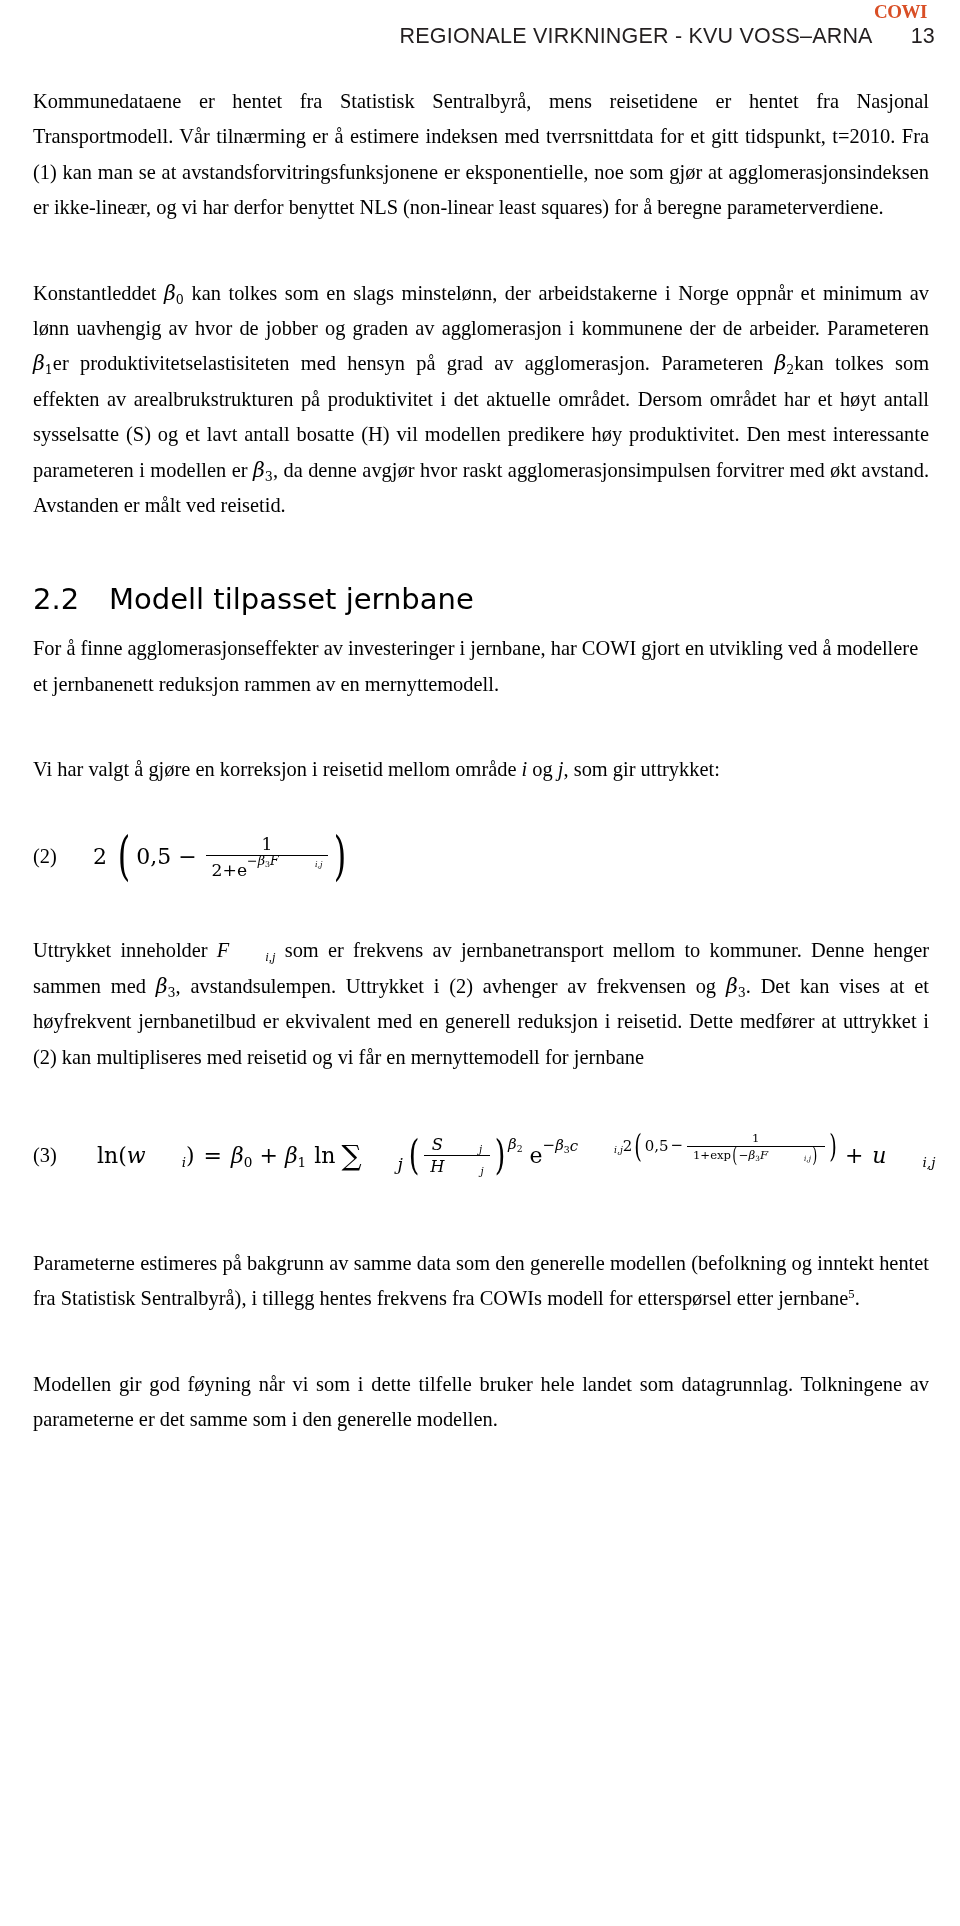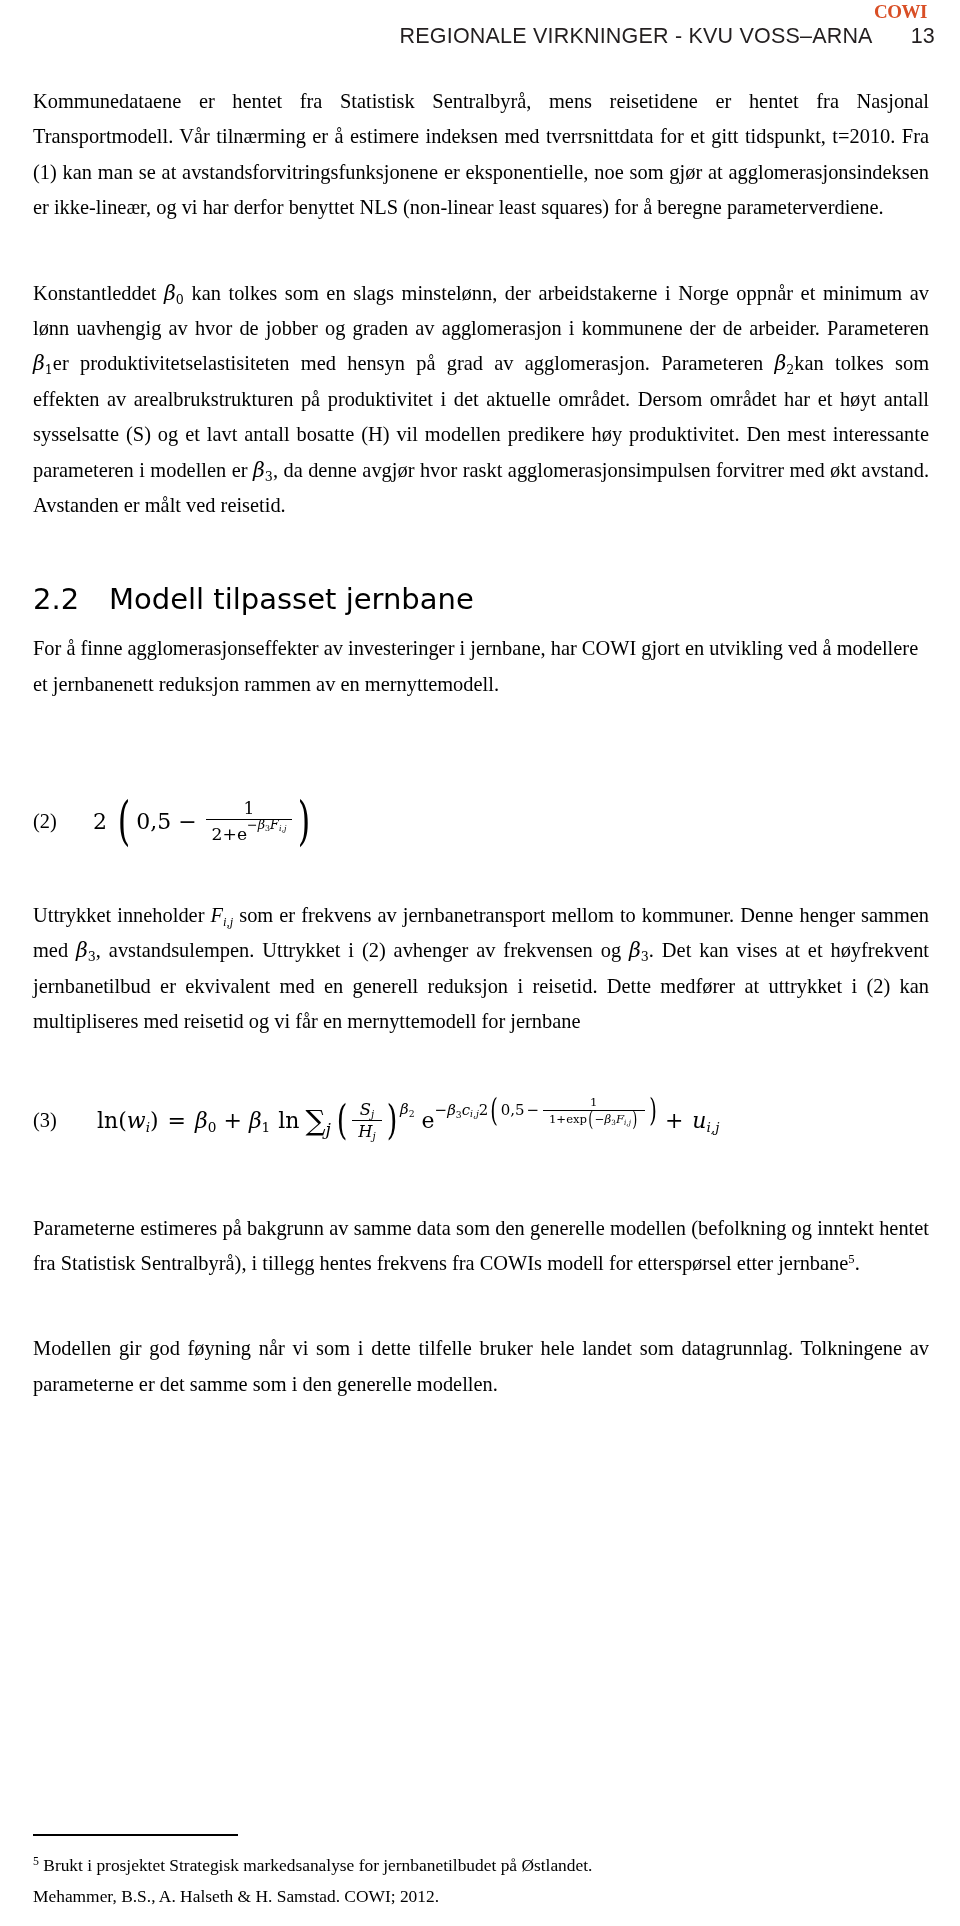--- a/index.html
+++ b/index.html
@@ -112,20 +112,21 @@
   .mi { font-style: italic; }
   .mn { font-style: normal; }
   .beta {
     font-style: italic;
     font-family: "DejaVu Serif", serif;
   }
   sub.s, sup.s {
     font-size: 0.62em;
     font-style: italic;
     line-height: 0;
+    margin-left: 36px;
   }
   sub.s { vertical-align: -0.28em; }
   sub.sn { font-size: 0.62em; font-style: normal; vertical-align: -0.28em; line-height: 0;}
 
   
   .frac {
     display: inline-flex;
     flex-direction: column;
     align-items: center;
     vertical-align: middle;
@@ -221,20 +222,21 @@
     <div class="gap-lg"></div>
 
     <h2 class="section"><span class="num">2.2</span><span>Modell tilpasset jernbane</span></h2>
 
     <div style="height:14px"></div>
 
     <p class="body nojust">For å finne agglomerasjonseffekter av investeringer i jernbane, har COWI gjort en utvikling ved å modellere et jernbanenett reduksjon rammen av en mernyttemodell.</p>
 
     <div class="gap-md"></div>
 
+    <p class="body"><span>Vi har valgt å gjøre en korreksjon i reisetid mellom område </span><span class="mi">i</span><span> og </span><span class="mi">j</span><span>, som gir uttrykket:</span></p>
 
     <div style="height:46px"></div>
 
     <div class="eq" style="font-size:22px;">
       <span class="eqnum">(2)</span>
       <span class="mn">2</span>
       <span style="display:inline-block;width:7px"></span>
       <span class="paren">(</span>
       <span class="mn" style="margin-left:2px">0,5</span>
       <span style="margin:0 7px">−</span>
@@ -283,23 +285,14 @@
     <div style="height:70px"></div>
 
     <p class="body"><span>Parameterne estimeres på bakgrunn av samme data som den generelle modellen (befolkning og inntekt hentet fra Statistisk Sentralbyrå), i tillegg hentes frekvens fra COWIs modell for etterspørsel etter jernbane</span><sup style="font-size:0.62em;vertical-align:0.55em;line-height:0">5</sup><span>.</span></p>
 
     <div class="gap-md"></div>
 
     <p class="body">Modellen gir god føyning når vi som i dette tilfelle bruker hele landet som datagrunnlag. Tolkningene av parameterne er det samme som i den generelle modellen.</p>
 
   </div>
 
-  <div class="footnote-area">
-    <div class="footnote-rule"></div>
-    <div class="footnote-text">
-      <sup>5</sup>
-      <span>Brukt i prosjektet Strategisk markedsanalyse for jernbanetilbudet på Østlandet.</span>
-      <br>
-      <span>Mehammer, B.S., A. Halseth &amp; H. Samstad. COWI; 2012.</span>
-    </div>
-  </div>
 
 </div>
 
 </body></html>

